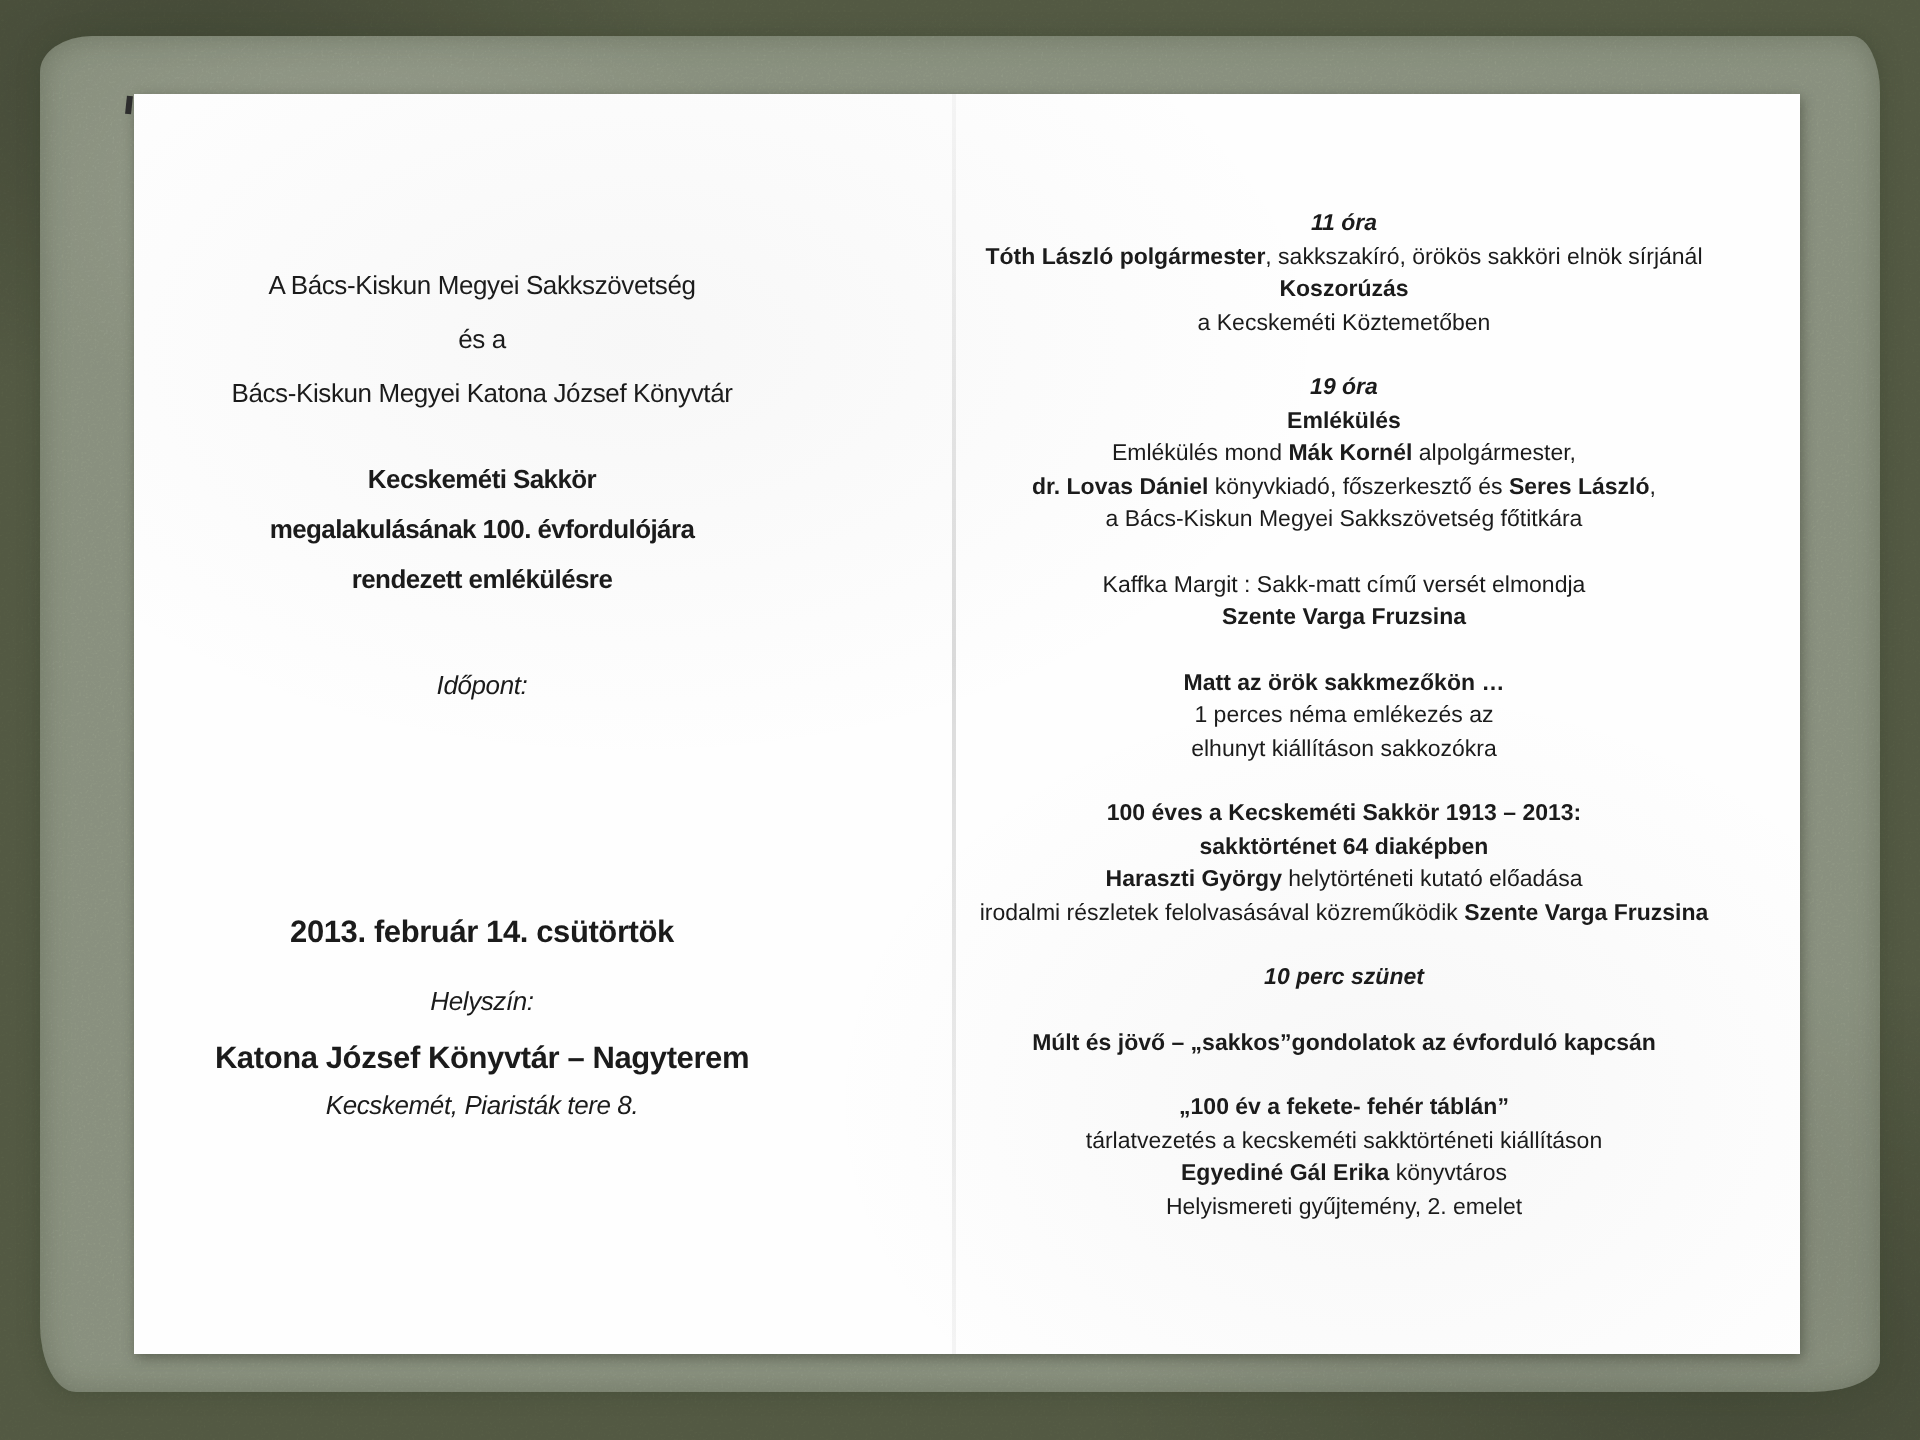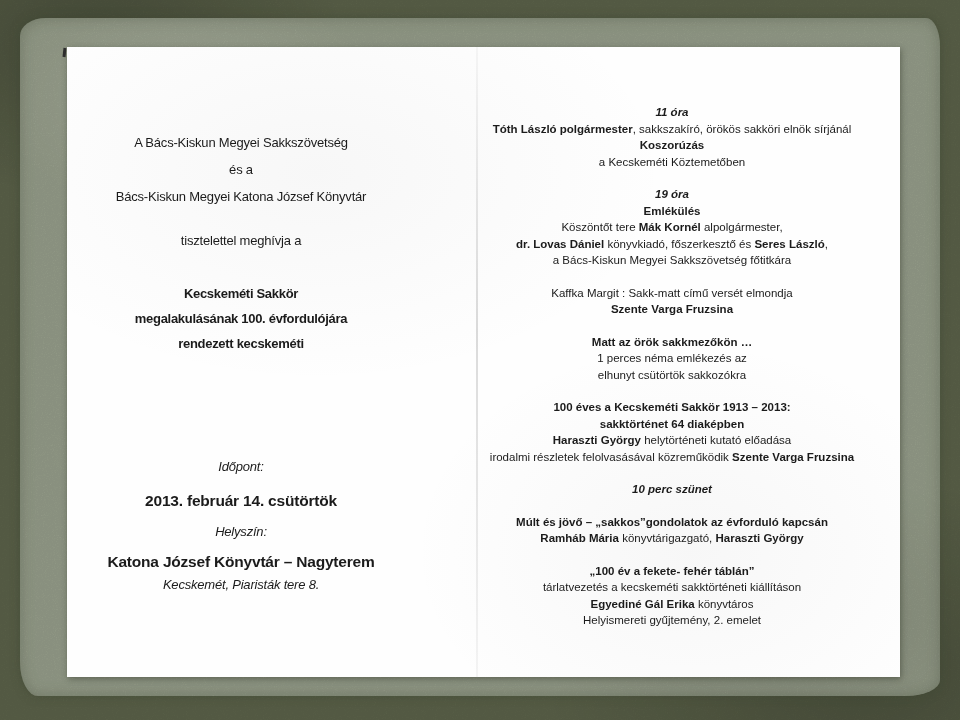--- a/index.html
+++ b/index.html
@@ -82,26 +82,23 @@
   <div class="sheet">
     <div class="speck"></div>
     <div class="fold"></div>
     <div class="col left" id="leftcol">
         <div class="para">
           <div class="line regular"><span class="seg">A Bács-Kiskun Megyei Sakkszövetség</span></div>
           <div class="line regular"><span class="seg">és a</span></div>
           <div class="line regular"><span class="seg">Bács-Kiskun Megyei Katona József Könyvtár</span></div>
         </div>
         <div class="para">
-          <div class="line regular"><span class="seg">tisztelettel meghívja a</span></div>
-        </div>
-        <div class="para">
           <div class="line title"><span class="seg b">Kecskeméti Sakkör</span></div>
           <div class="line title"><span class="seg b">megalakulásának 100. évfordulójára</span></div>
-          <div class="line title"><span class="seg b">rendezett kecskeméti</span></div>
+          <div class="line title"><span class="seg b">rendezett emlékülésre</span></div>
         </div>
         <div class="para">
           <div class="line italic"><span class="seg">Időpont:</span></div>
         </div>
         <div class="para">
           <div class="line date"><span class="seg b">2013. február 14. csütörtök</span></div>
         </div>
         <div class="para">
           <div class="line italic"><span class="seg">Helyszín:</span></div>
         </div>
@@ -113,45 +110,44 @@
     <div class="col right" id="rightcol">
         <div class="para">
           <div class="line bold-italic"><span class="seg b">11 óra</span></div>
           <div class="line regular"><span class="seg b">Tóth László polgármester</span><span class="seg">, sakkszakíró, örökös sakköri elnök sírjánál</span></div>
           <div class="line bold"><span class="seg b">Koszorúzás</span></div>
           <div class="line regular"><span class="seg">a Kecskeméti Köztemetőben</span></div>
         </div>
         <div class="para">
           <div class="line bold-italic"><span class="seg b">19 óra</span></div>
           <div class="line bold"><span class="seg b">Emlékülés</span></div>
-          <div class="line regular"><span class="seg">Köszöntőt tere </span><span class="seg b">Mák Kornél</span><span class="seg"> alpolgármester,</span></div>
+          <div class="line regular"><span class="seg">Emlékülés mond </span><span class="seg b">Mák Kornél</span><span class="seg"> alpolgármester,</span></div>
           <div class="line regular"><span class="seg b">dr. Lovas Dániel</span><span class="seg"> könyvkiadó, főszerkesztő és </span><span class="seg b">Seres László</span><span class="seg">,</span></div>
           <div class="line regular"><span class="seg">a Bács-Kiskun Megyei Sakkszövetség főtitkára</span></div>
         </div>
         <div class="para">
           <div class="line regular"><span class="seg">Kaffka Margit : Sakk-matt című versét elmondja</span></div>
           <div class="line bold"><span class="seg b">Szente Varga Fruzsina</span></div>
         </div>
         <div class="para">
           <div class="line bold"><span class="seg b">Matt az örök sakkmezőkön …</span></div>
           <div class="line regular"><span class="seg">1 perces néma emlékezés az</span></div>
-          <div class="line regular"><span class="seg">elhunyt csütörtök sakkozókra</span></div>
+          <div class="line regular"><span class="seg">elhunyt kiállításon sakkozókra</span></div>
         </div>
         <div class="para">
           <div class="line bold"><span class="seg b">100 éves a Kecskeméti Sakkör 1913 – 2013:</span></div>
           <div class="line bold"><span class="seg b">sakktörténet 64 diaképben</span></div>
           <div class="line regular"><span class="seg b">Haraszti György</span><span class="seg"> helytörténeti kutató előadása</span></div>
           <div class="line regular"><span class="seg">irodalmi részletek felolvasásával közreműködik </span><span class="seg b">Szente Varga Fruzsina</span></div>
         </div>
         <div class="para">
           <div class="line bold-italic"><span class="seg b">10 perc szünet</span></div>
         </div>
         <div class="para">
           <div class="line bold"><span class="seg b">Múlt és jövő – „sakkos”gondolatok az évforduló kapcsán</span></div>
-          <div class="line regular"><span class="seg b">Ramháb Mária</span><span class="seg"> könyvtárigazgató, </span><span class="seg b">Haraszti György</span></div>
         </div>
         <div class="para">
           <div class="line bold"><span class="seg b">„100 év a fekete- fehér táblán”</span></div>
           <div class="line regular"><span class="seg">tárlatvezetés a kecskeméti sakktörténeti kiállításon</span></div>
           <div class="line regular"><span class="seg b">Egyediné Gál Erika</span><span class="seg"> könyvtáros</span></div>
           <div class="line regular"><span class="seg">Helyismereti gyűjtemény, 2. emelet</span></div>
         </div>
       </div>
   </div>
 </div>

